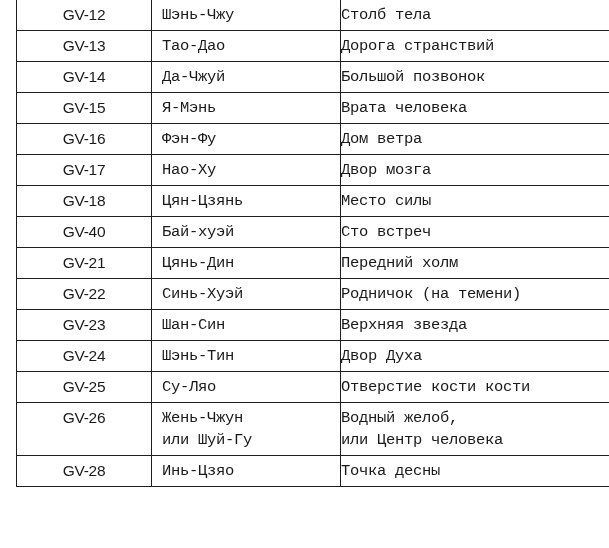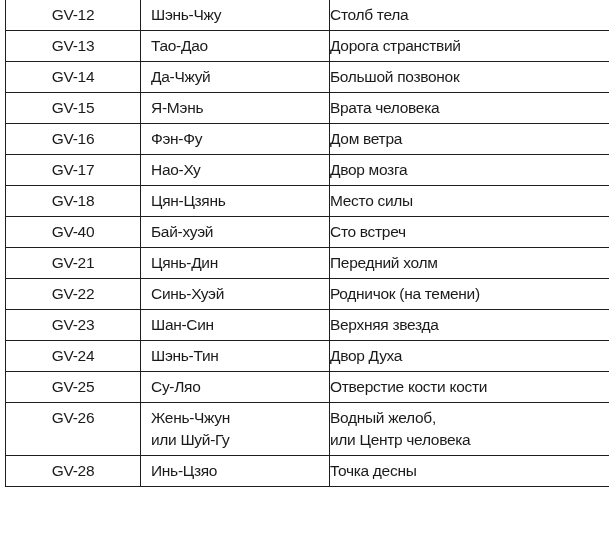--- a/index.html
+++ b/index.html
@@ -10,21 +10,21 @@
     body {
       width: 609px;
       height: 548px;
       overflow: hidden;
       position: relative;
       font-family: "Liberation Sans", "DejaVu Sans", sans-serif;
       color: #1a1a1a;
     }
     .table-wrap {
       position: absolute;
-      left: 5px;
+      left: 16px;
       top: 0;
       width: 536px;
     }
     table {
       border-collapse: collapse;
       width: 609px;
       table-layout: fixed;
     }
     col.c1 { width: 135px; }
     col.c2 { width: 189px; }
@@ -41,21 +41,21 @@
     }
     tr:first-child td { border-top: none; }
     td.code {
       text-align: center;
       padding-left: 0;
       padding-right: 0;
     }
     td.name { padding-left: 10px; }
     td.meaning { padding-left: 0; }
     tr.tall td { height: 44px; }
-    .line { display: block; white-space: nowrap; }
+    .line { display: block; white-space: nowrap; font-family: Liberation Mono, monospace; }
   </style>
 </head>
 <body>
 
 <div class="table-wrap">
   <table>
     <colgroup>
       <col class="c1">
         <col class="c2">
         <col class="c3">

